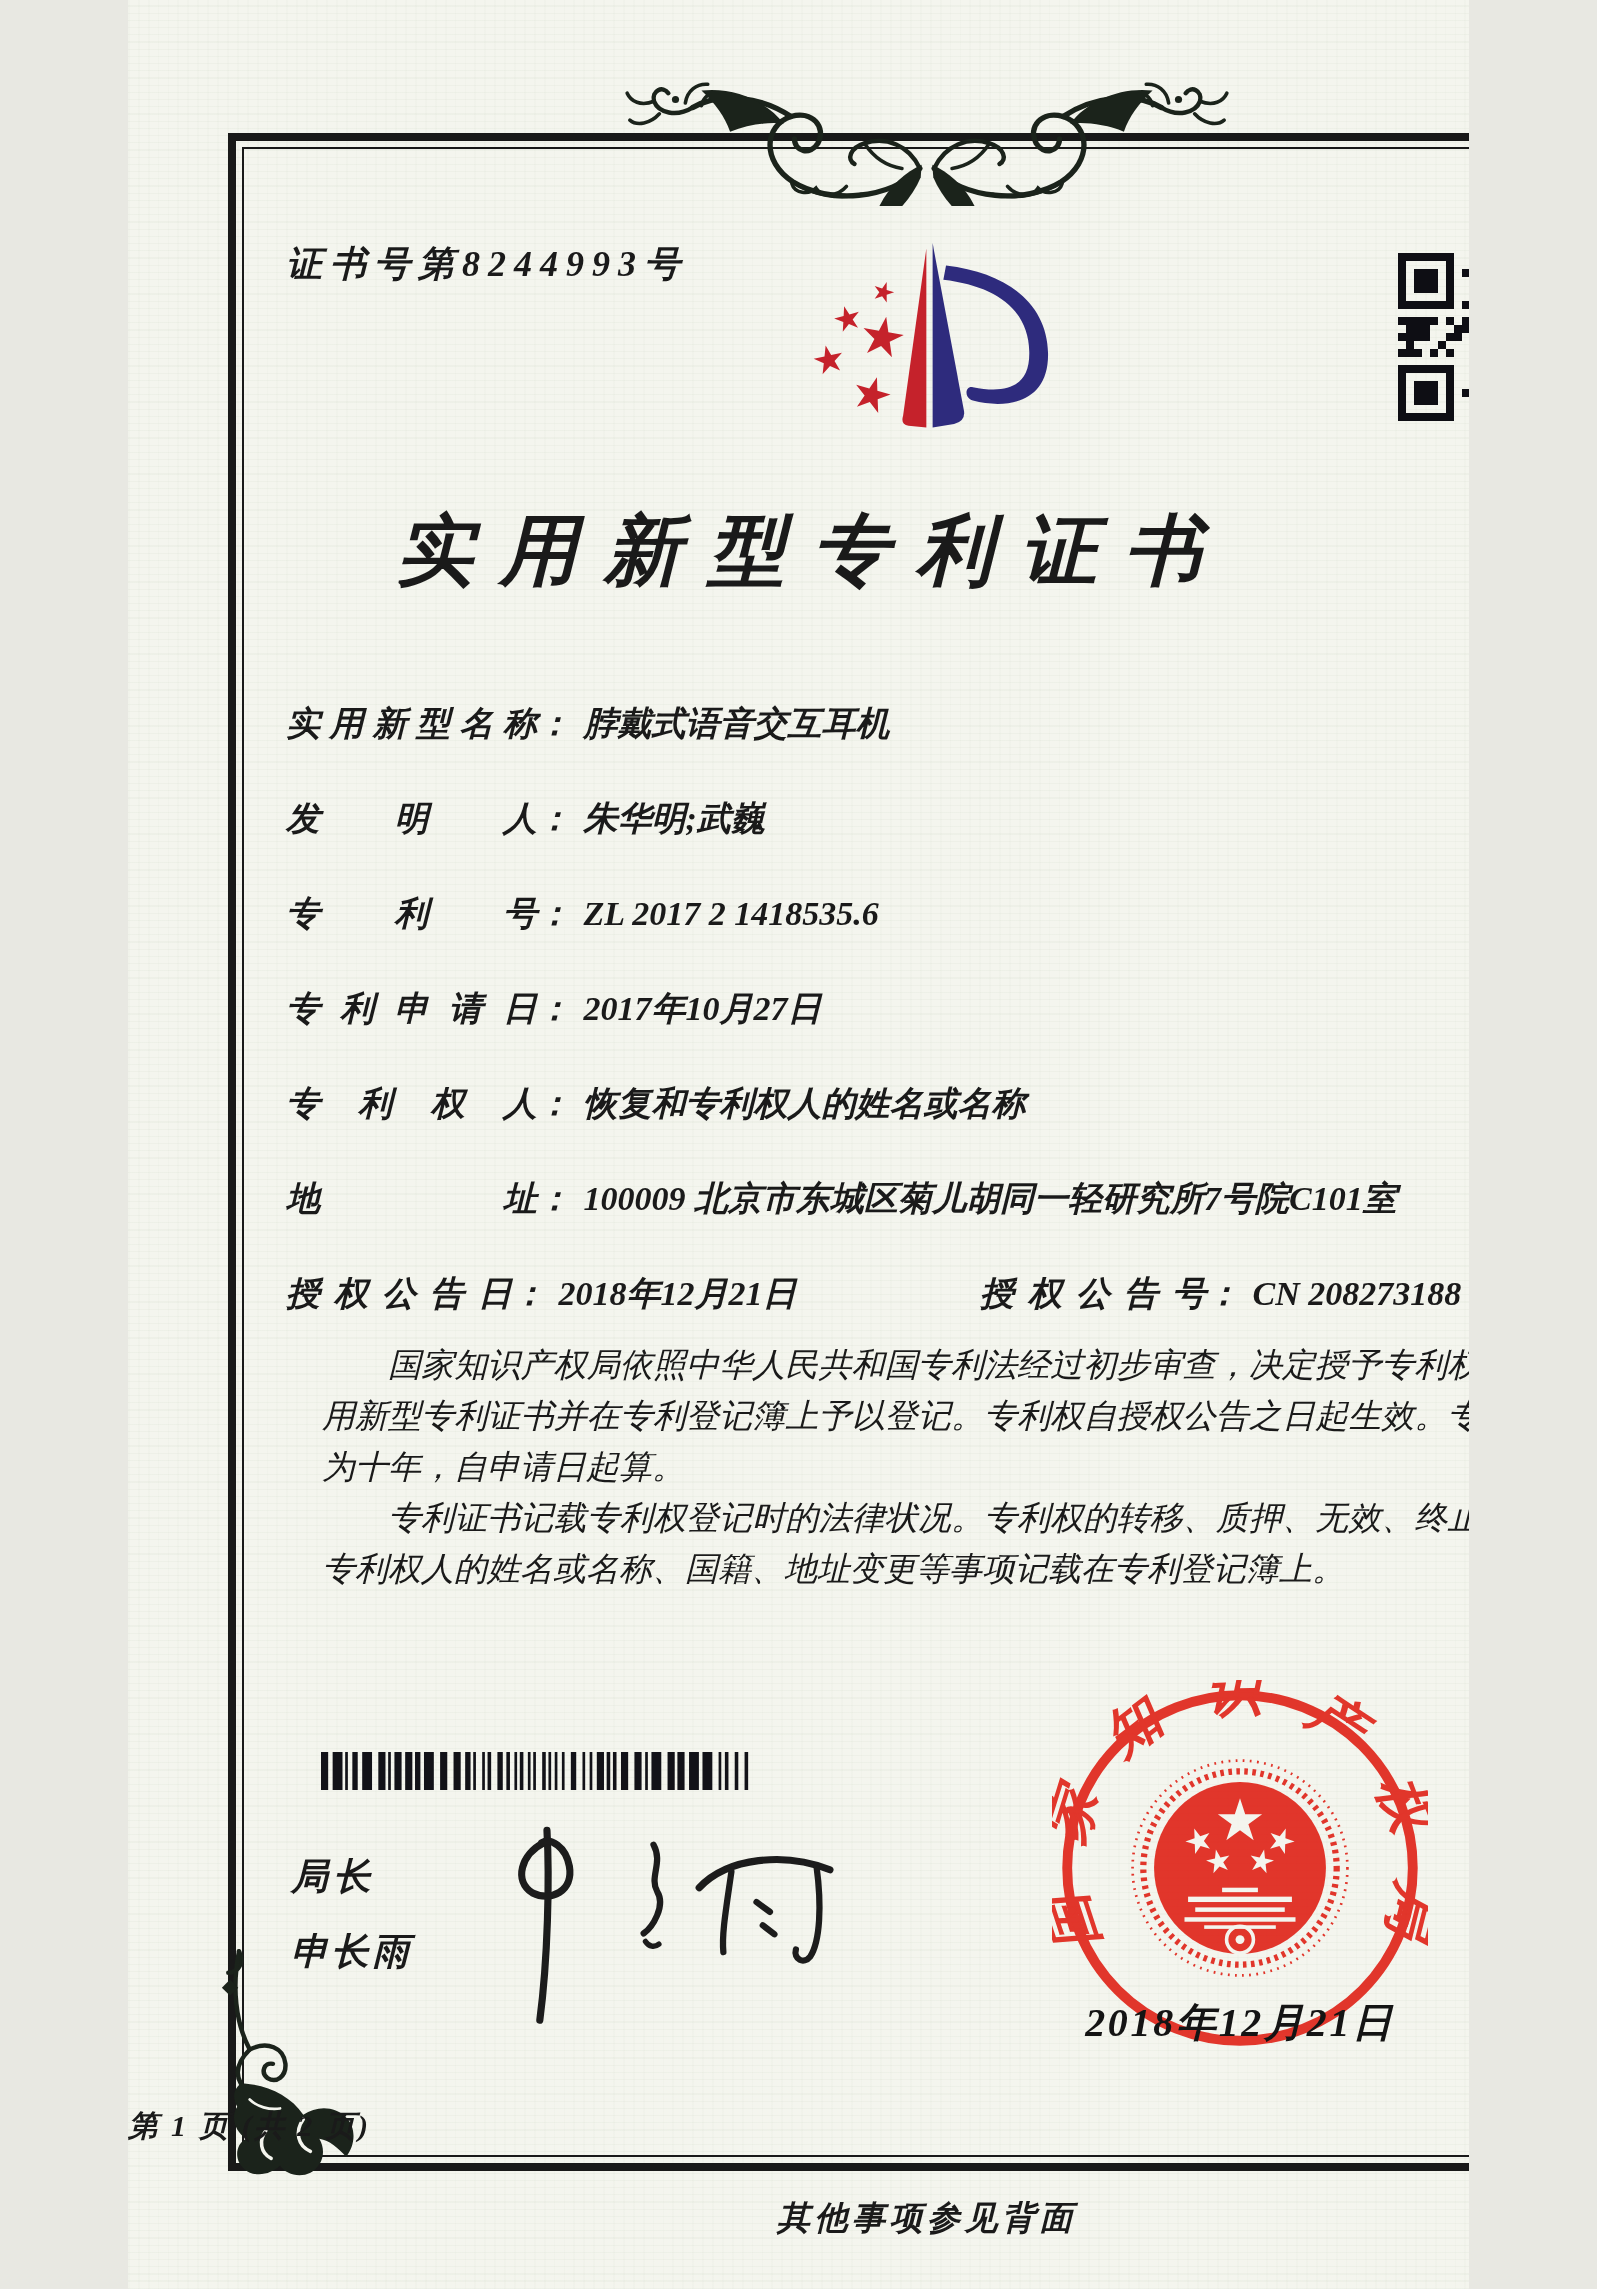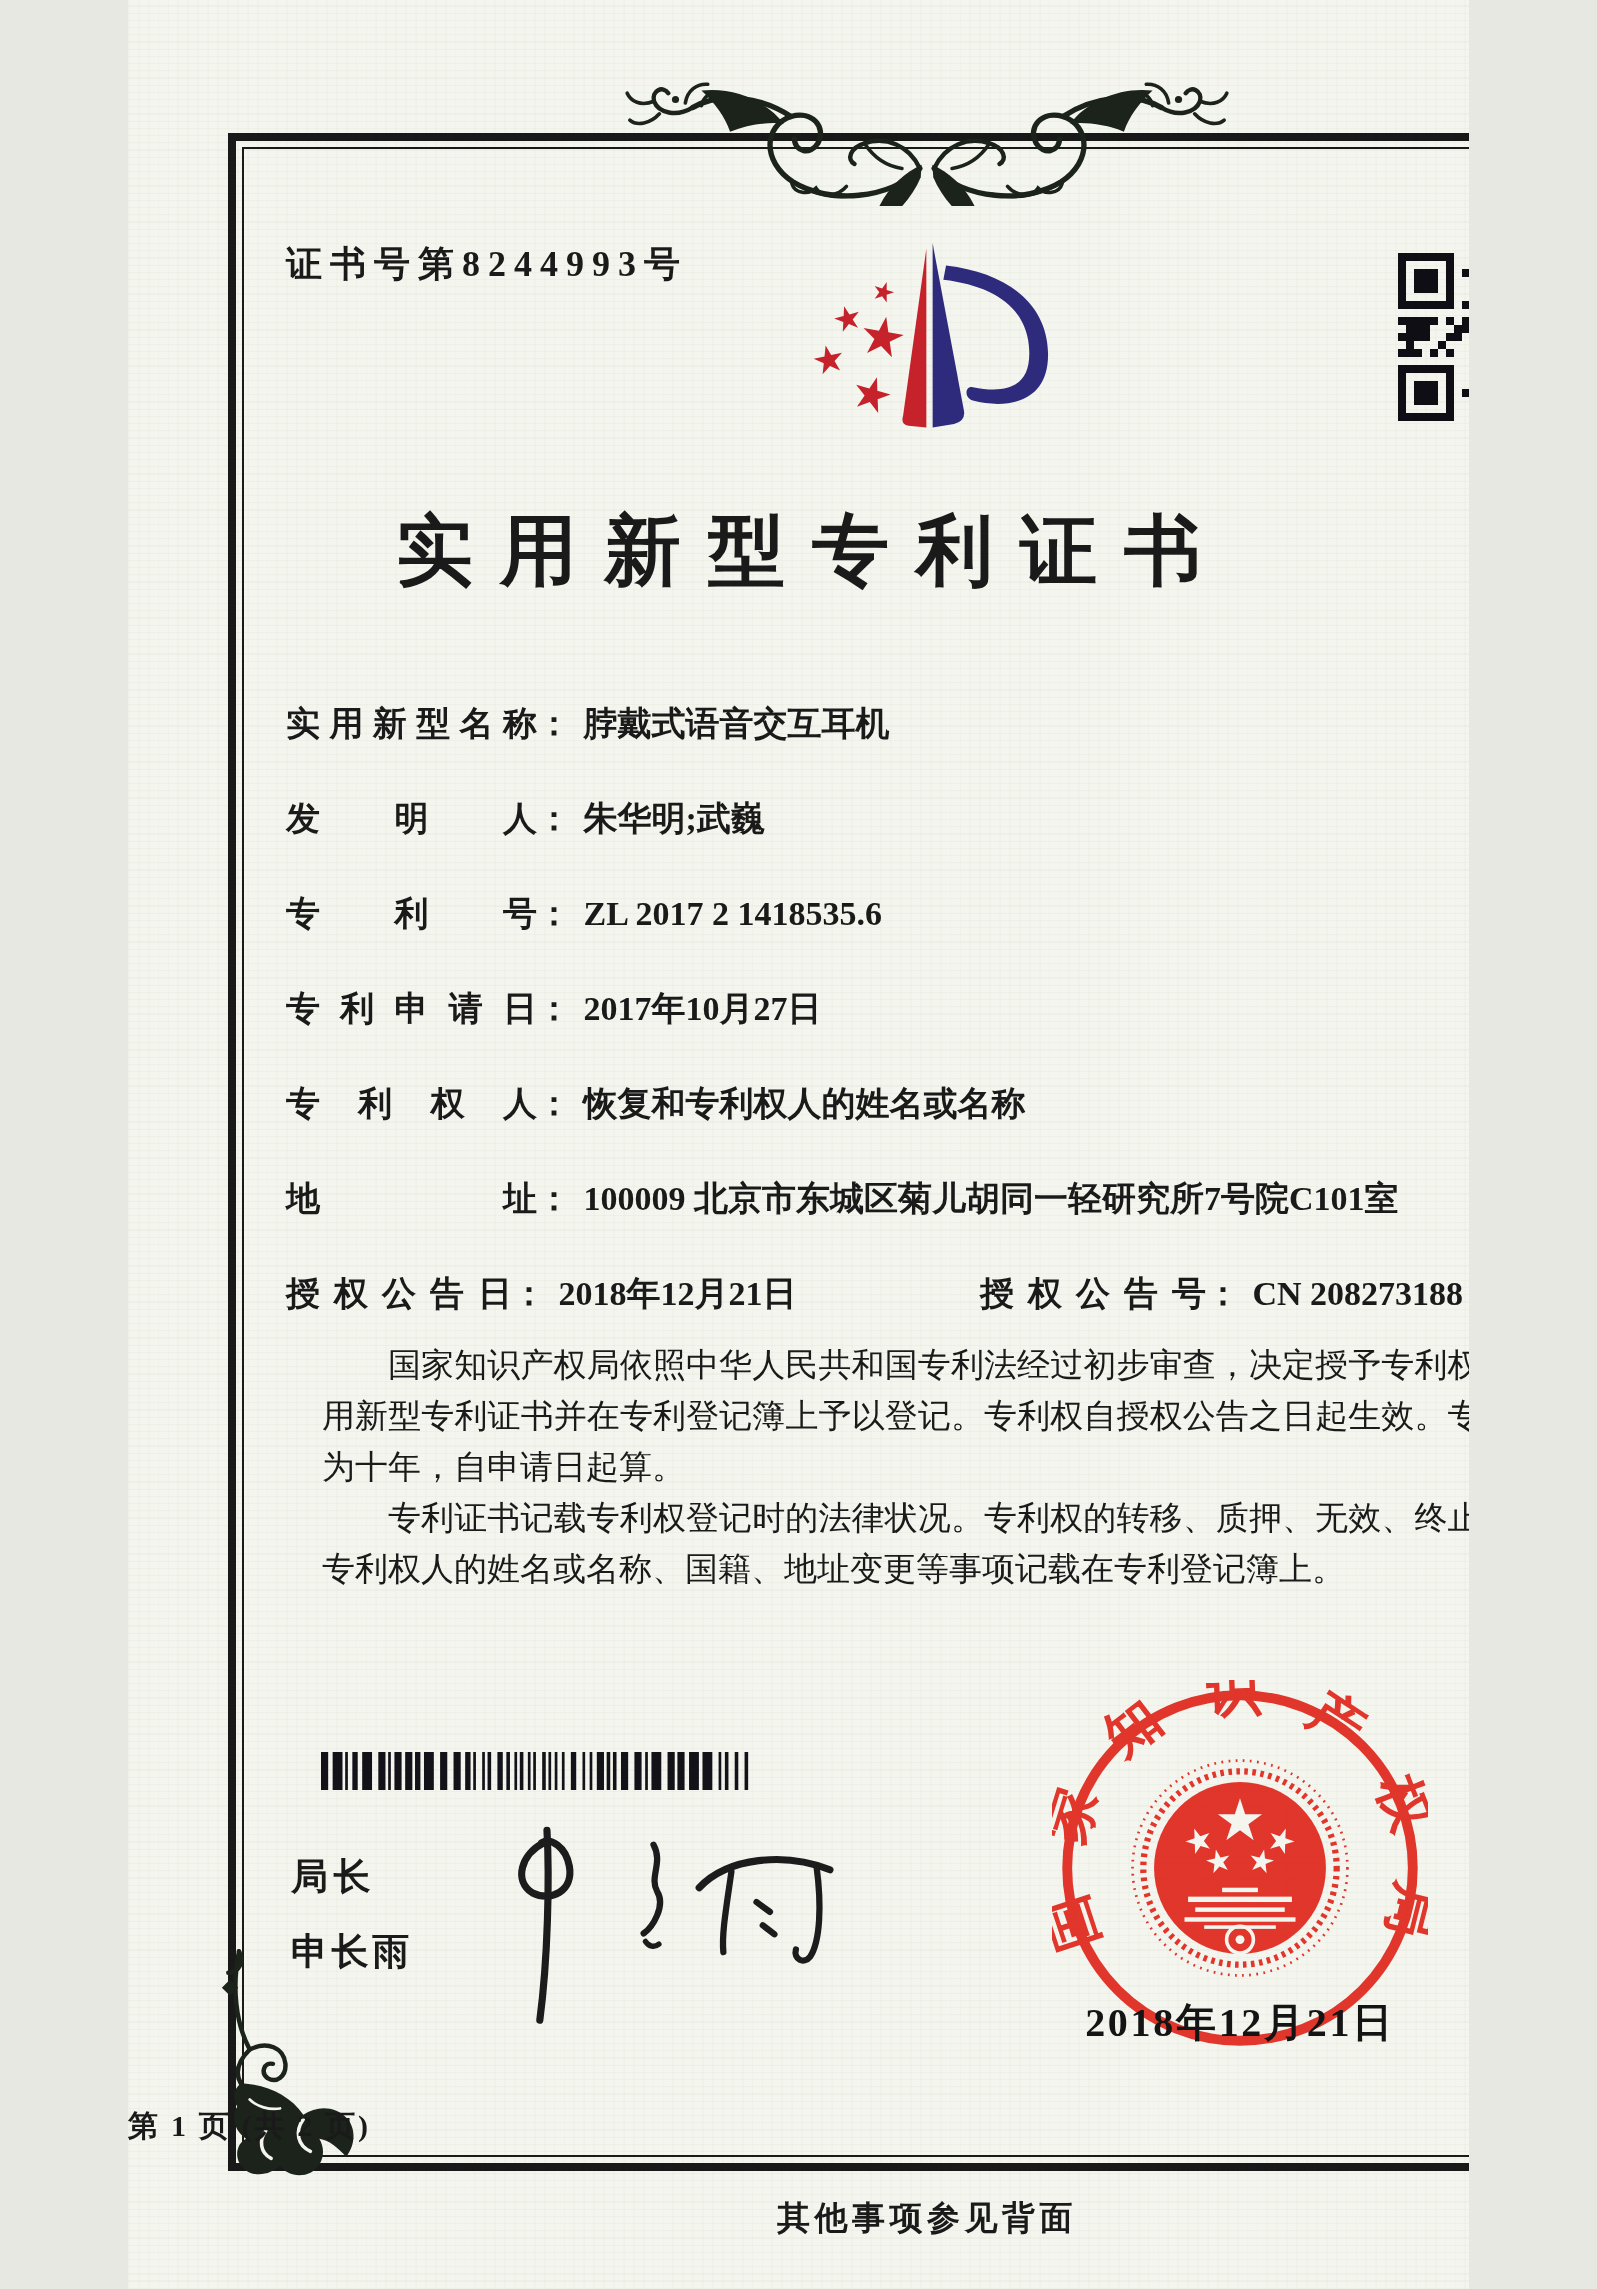--- a/index.html
+++ b/index.html
@@ -4,20 +4,21 @@
 <style>
   html,body{margin:0;padding:0;background:#e8e8e2;}
   .page{
     position:relative;width:1341px;height:2289px;margin:0 auto;overflow:hidden;
     background:
       repeating-linear-gradient(0deg, rgba(150,172,140,.065) 0 1.3px, transparent 1.3px 7.2px),
       repeating-linear-gradient(90deg, rgba(150,172,140,.035) 0 1.8px, transparent 1.8px 9.9px),
       #f4f5ee;
     font-family:"Liberation Serif","DejaVu Serif",serif;
     color:#1a1a1a;
+    font-style:italic;
   }
   
   .frame{position:absolute;left:100px;top:133px;width:1379px;height:2022px;
     border:8px solid var(--border-ink);}
   .frame-inner{position:absolute;left:6.3px;top:6.3px;right:6.3px;bottom:6.3px;
     border:2.7px solid var(--border-ink);}
   .cert-no{position:absolute;left:158px;top:240px;font-size:36px;font-weight:600;letter-spacing:8px;}
   .logo{position:absolute;left:654px;top:210px;width:269px;height:264px;}
   .qr{position:absolute;left:1270px;top:253px;width:168px;height:168px;}
   .title{position:absolute;left:0;top:484px;width:100%;text-align:center;

